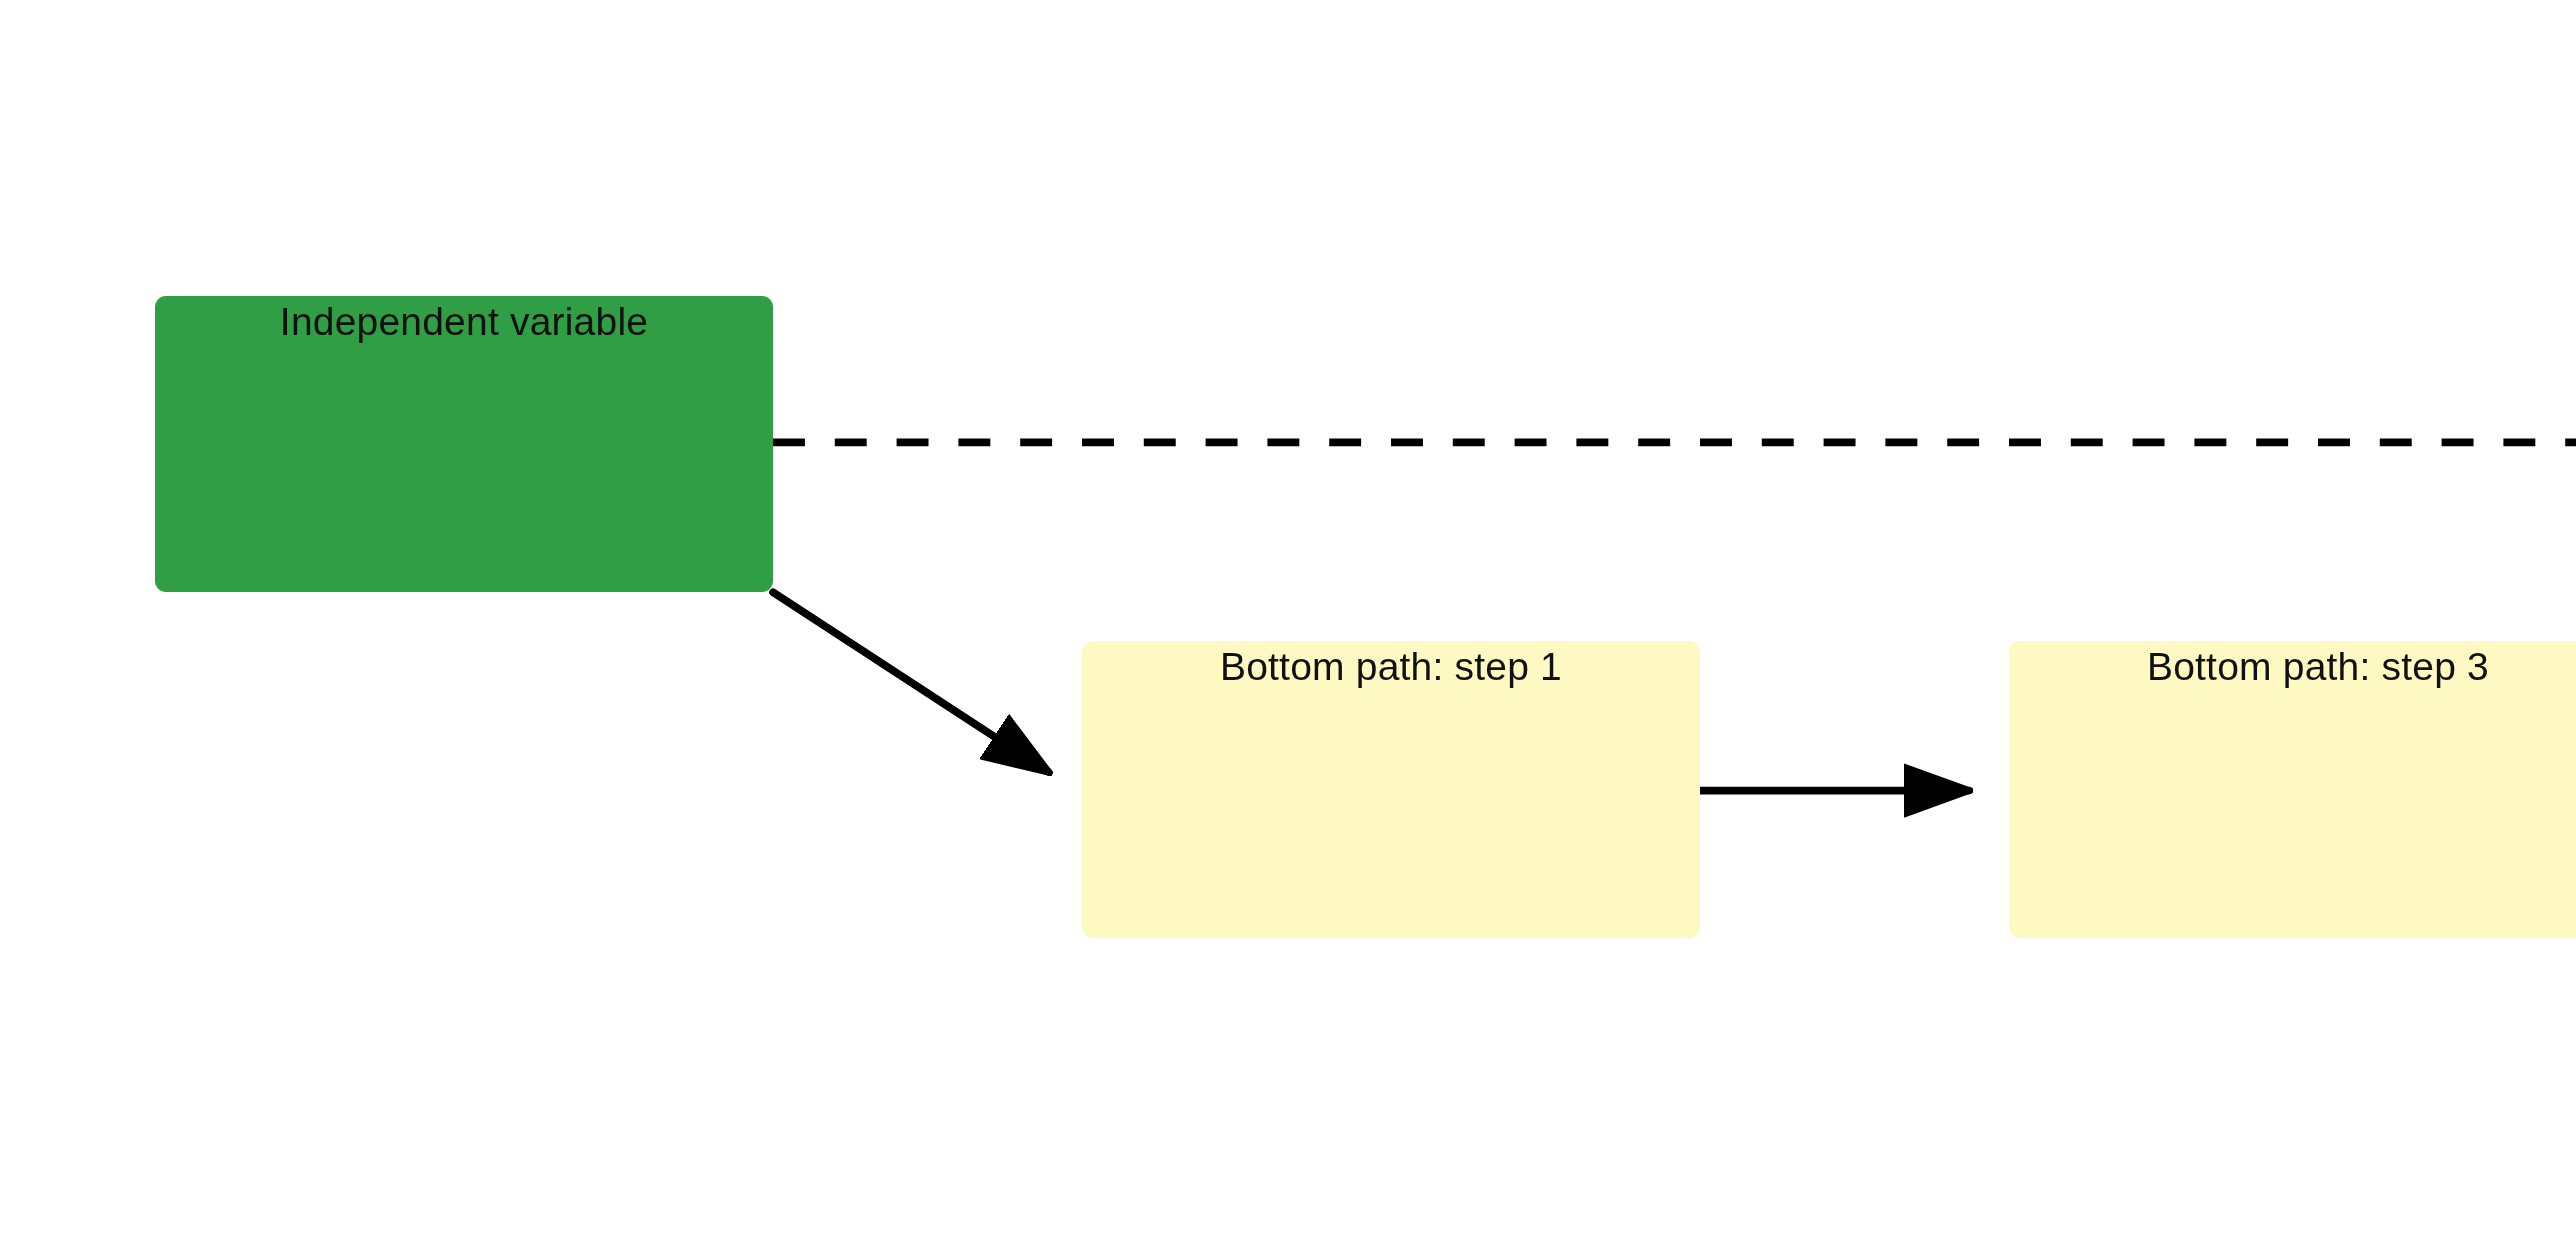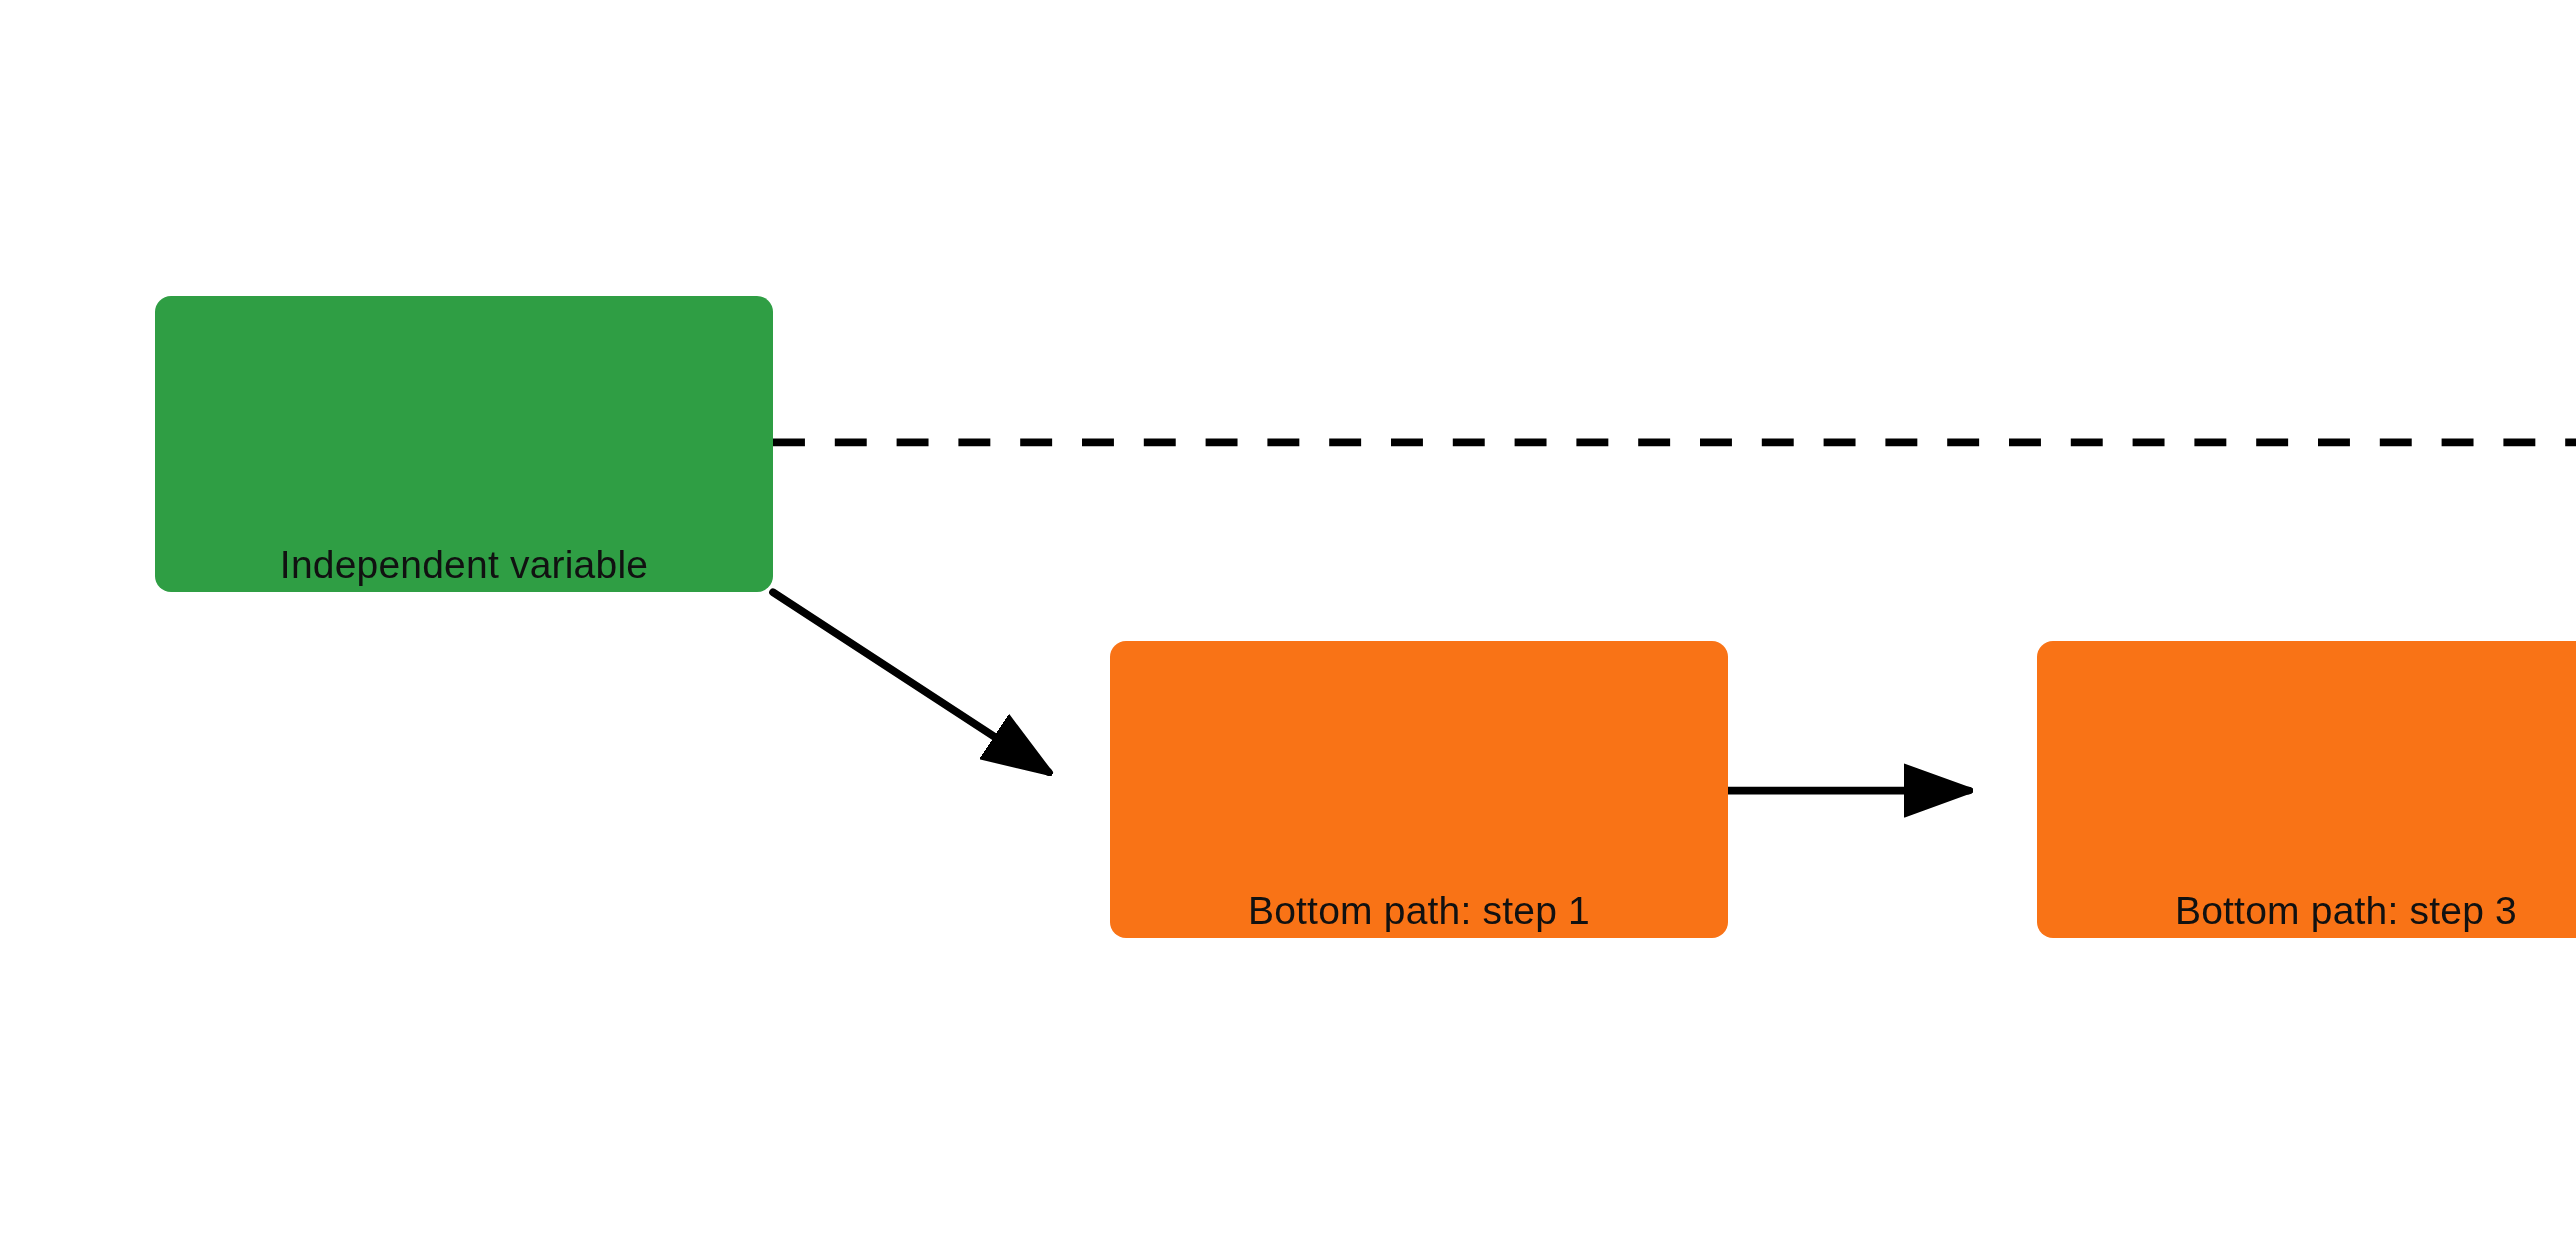--- a/index.html
+++ b/index.html
@@ -20,38 +20,37 @@
   #edges {
     position: absolute;
     left: 0;
     top: 0;
     width: 3709px;
     height: 1236px;
   }
   .node {
     position: absolute;
     display: flex;
-    align-items: flex-end;
+    align-items: flex-start;
     justify-content: center;
     box-sizing: border-box;
-    border-radius: 16px;
+    border-radius: 11px;
     text-align: center;
     line-height: 1.15;
     color: #111111;
     font-size: 39px;
     font-family: "Liberation Sans", sans-serif;
     letter-spacing: 0.2px;
     padding: 4.1px 13.4px;
   }
   .node-primary {
     background: #2f9e44;
   }
   .node-step {
-    background: #f97316;
-    margin-left: 28px;
+    background: #fef9c3;
   }
   .node-label {
     display: block;
     white-space: nowrap;
   }
   
   #node-independent { left: 155px;  top: 296px;  width: 618px; height: 296px; }
   #node-step1       { left: 1082px; top: 641px; width: 618px; height: 297px; }
   #node-step2       { left: 2009px; top: 641px; width: 618px; height: 297px; }
 </style>

